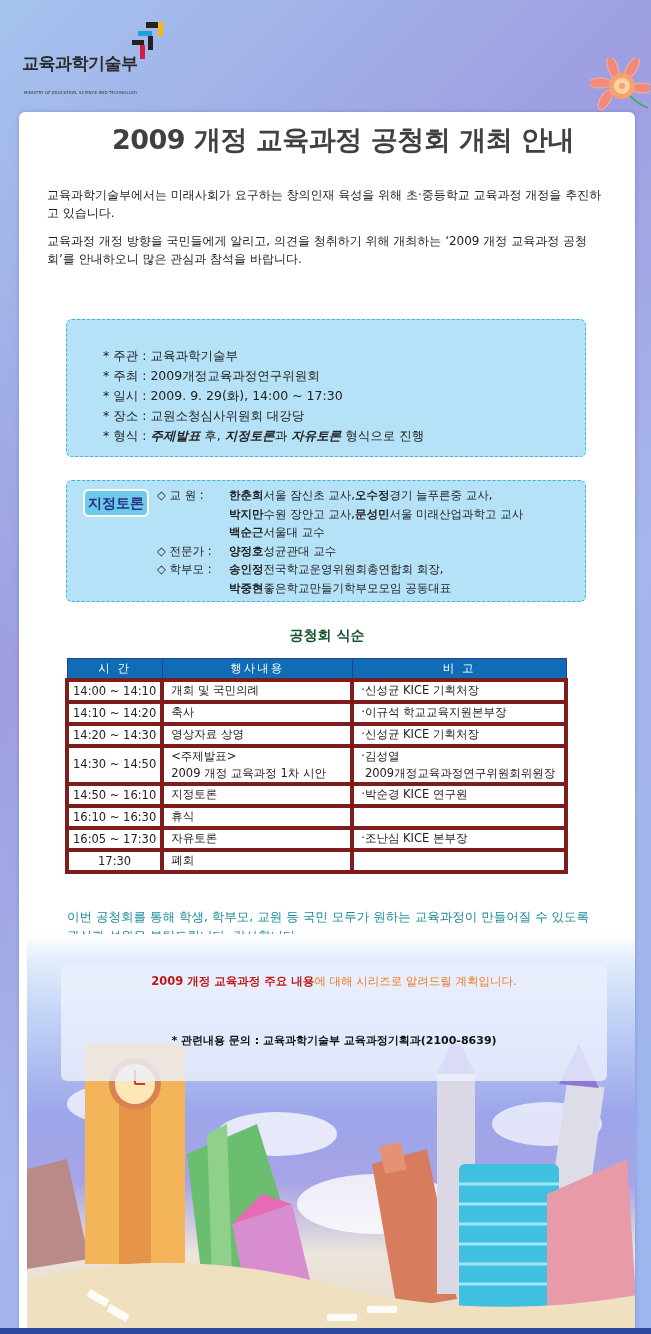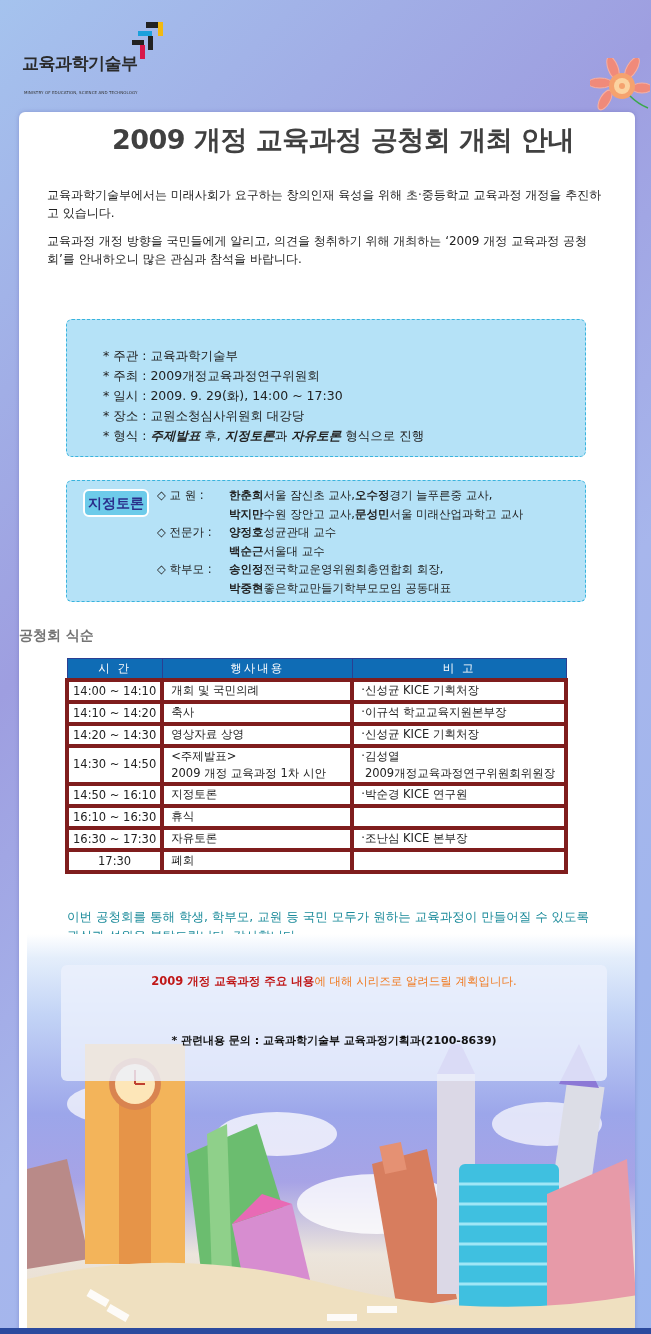--- a/index.html
+++ b/index.html
@@ -49,21 +49,21 @@
     position: absolute; left: 16px; top: 8px; width: 66px; height: 28px;
     background: #6dcbea; border: 2px solid #fff; border-radius: 6px;
     color: #2a2e8a; font-weight: bold; font-size: 14px; text-align: center; line-height: 24px;
   }
   .panel-list { position: absolute; left: 90px; top: 5px; font-size: 11.5px; line-height: 18.5px; color: #222; }
   .panel-row { display: flex; white-space: nowrap; }
   .panel-role { width: 72px; display: inline-block; }
   .panel-role.blank { visibility: hidden; }
   .panel-row b { font-weight: bold; }
 
-  .schedule-title { position: absolute; left: 0; top: 515px; width: 616px; font-size: 14px; font-weight: bold; color: #737373; }
+  .schedule-title { position: absolute; left: 0; top: 515px; width: 616px; text-align: center; font-size: 14px; font-weight: bold; color: #14532d; }
 
   table.sched {
     position: absolute; left: 46px; top: 546px; width: 503px;
     border-collapse: collapse; font-size: 11.5px; color: #222;
   }
   table.sched th {
     background: #0f6cb5; color: #fff; font-weight: normal; height: 21px; letter-spacing: 2px;
     border: 1px solid #2b3f92;
   }
   table.sched td { border: 4px solid #7f1d1d; padding: 0 7px; height: 22px; background: #fff; }
@@ -136,28 +136,28 @@
           <span> 경기 늘푸른중 교사,</span>
         </div>
       <div class="panel-row">
           <span class="panel-role blank">x</span>
           <b>박지만</b>
           <span> 수원 장안고 교사, </span>
           <b>문성민</b>
           <span> 서울 미래산업과학고 교사</span>
         </div>
       <div class="panel-row">
+          <span class="panel-role blank">x</span>
+          <b>백순근</b>
+          <span> 서울대 교수</span>
+        </div>
+      <div class="panel-row">
           <span class="panel-role">◇ 전문가 : </span>
           <b>양정호</b>
           <span> 성균관대 교수</span>
-        </div>
-      <div class="panel-row">
-          <span class="panel-role blank">x</span>
-          <b>백순근</b>
-          <span> 서울대 교수</span>
         </div>
       <div class="panel-row">
           <span class="panel-role">◇ 학부모 : </span>
           <b>송인정</b>
           <span> 전국학교운영위원회총연합회 회장,</span>
         </div>
       <div class="panel-row">
           <span class="panel-role blank">x</span>
           <b>박중현</b>
           <span> 좋은학교만들기학부모모임 공동대표</span>
@@ -206,21 +206,21 @@
         <td class="time">14:50 ~ 16:10</td>
         <td class="event">지정토론</td>
         <td>·박순경 KICE 연구원</td>
       </tr>
       <tr>
         <td class="time">16:10 ~ 16:30</td>
         <td class="event">휴식</td>
         <td></td>
       </tr>
       <tr>
-        <td class="time">16:30 ~ 17:30</td>
+        <td class="time">16:05 ~ 17:30</td>
         <td class="event">자유토론</td>
         <td>·조난심 KICE 본부장</td>
       </tr>
       <tr>
         <td class="time">17:30</td>
         <td class="event">폐회</td>
         <td></td>
       </tr>
     </tbody>
   </table>

